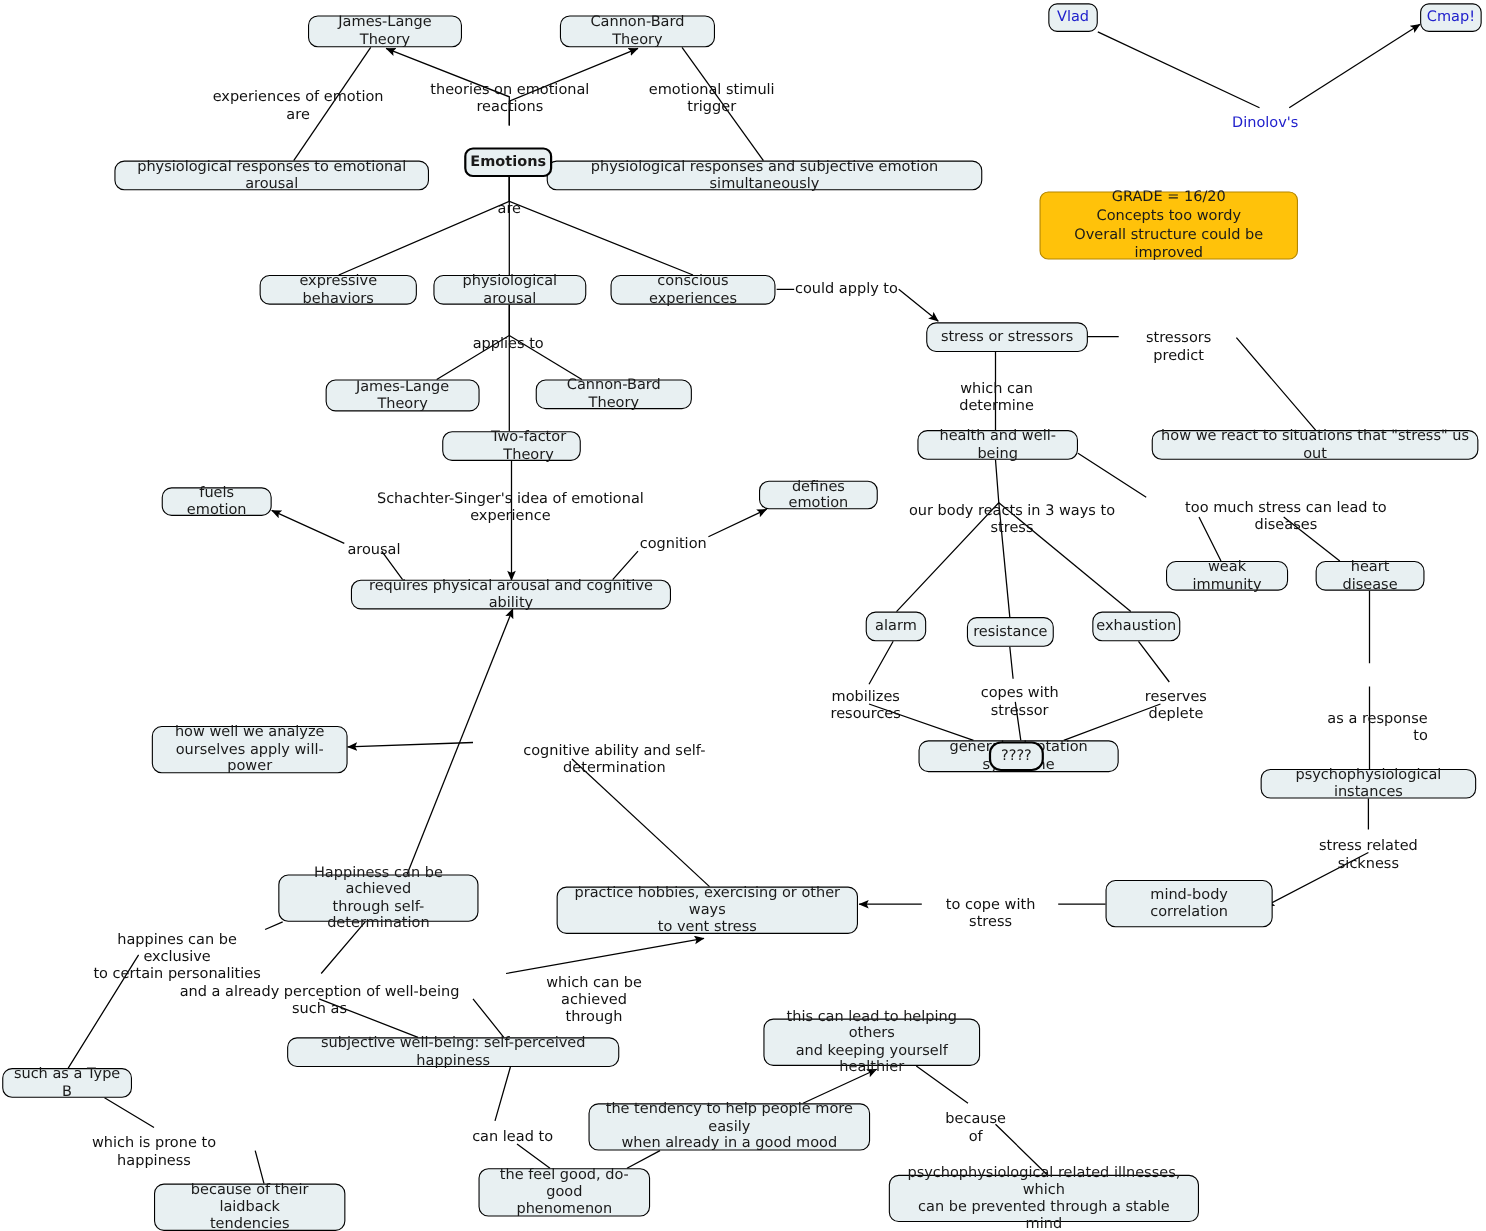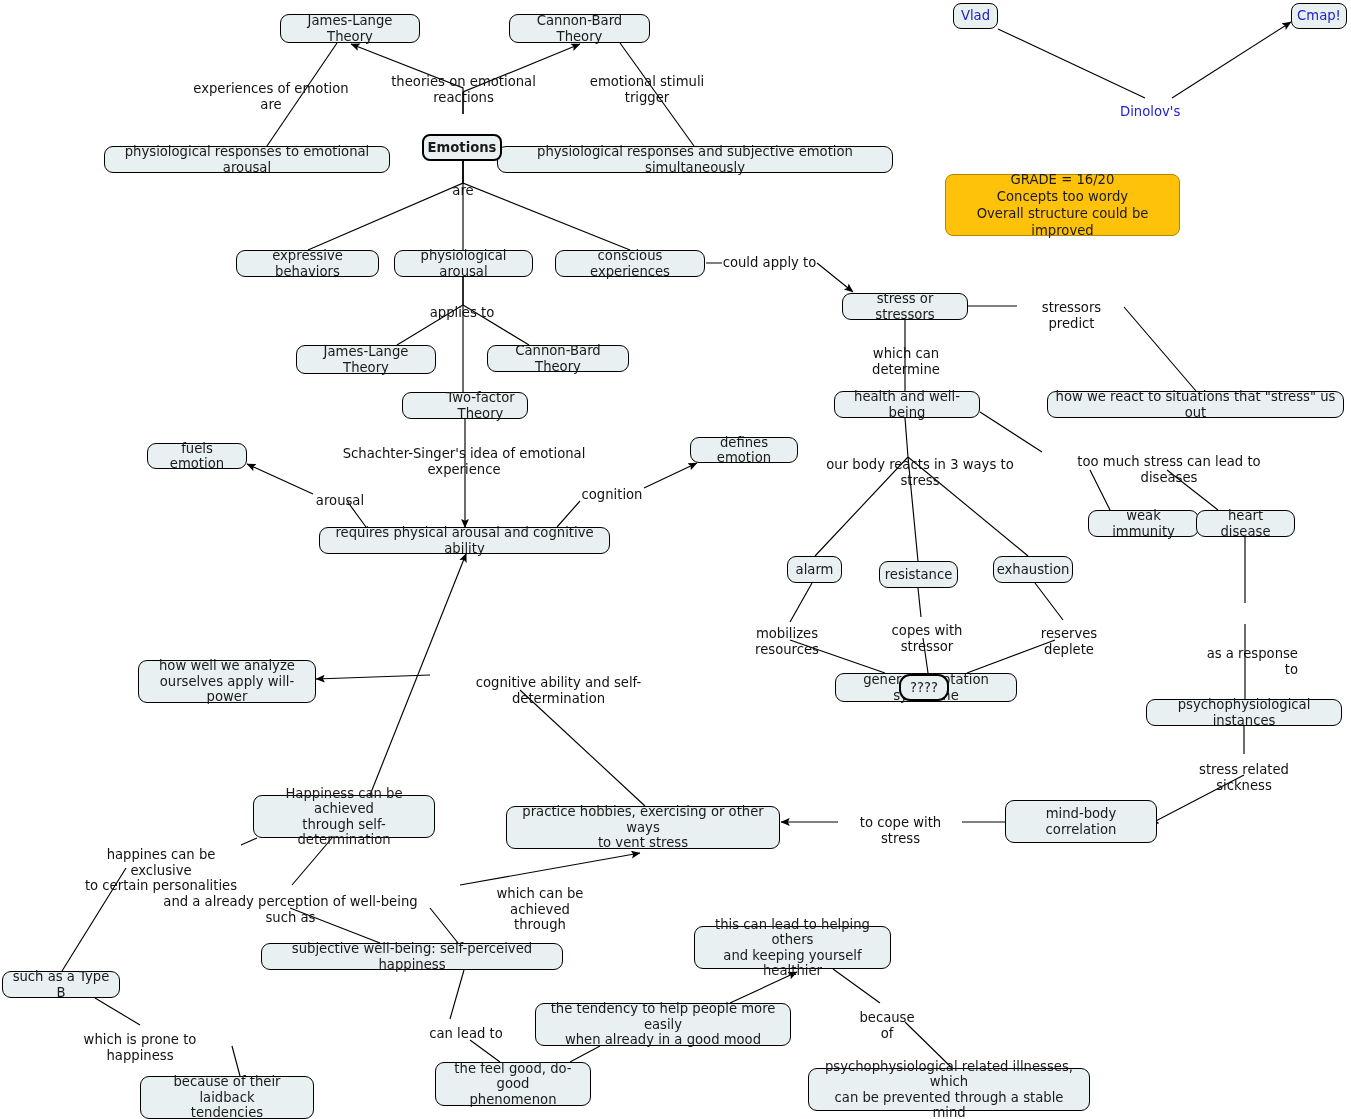--- a/index.html
+++ b/index.html
@@ -143,29 +143,29 @@
       <div class="node blue" style="left: 1291px; top: 3px; width: 56px; height: 26px;">Cmap!</div>
       <div class="node root" style="left: 422px; top: 114px; width: 80px; height: 27px;">Emotions</div>
       <div class="node" style="left: 104px; top: 146px; width: 286px; height: 27px;">physiological responses to emotional arousal</div>
       <div class="node" style="left: 497px; top: 146px; width: 396px; height: 27px;">physiological responses and subjective emotion simultaneously</div>
       <div class="node grade" style="left: 945px; top: 174px; width: 235px; height: 62px;">GRADE = 16/20
 Concepts too wordy
 Overall structure could be improved</div>
       <div class="node" style="left: 236px; top: 250px; width: 143px; height: 27px;">expressive behaviors</div>
       <div class="node" style="left: 394px; top: 250px; width: 139px; height: 27px;">physiological arousal</div>
       <div class="node" style="left: 555px; top: 250px; width: 150px; height: 27px;">conscious experiences</div>
-      <div class="node" style="left: 842px; top: 293px; width: 126px; height: 27px;">stress or stressors</div>
+      <div class="node" style="left: 842px; top: 293px; width: 147px; height: 27px;">stress or stressors</div>
       <div class="node" style="left: 296px; top: 345px; width: 140px; height: 29px;">James-Lange Theory</div>
       <div class="node" style="left: 487px; top: 345px; width: 142px; height: 27px;">Cannon-Bard Theory</div>
       <div class="node" style="left: 834px; top: 391px; width: 146px; height: 27px;">health and well-being</div>
       <div class="node" style="left: 1047px; top: 391px; width: 297px; height: 27px;">how we react to situations that "stress" us out</div>
       <div class="node" style="left: 402px; top: 392px; width: 126px; height: 27px; padding-left: 38px;">Two-factor Theory</div>
       <div class="node" style="left: 147px; top: 443px; width: 100px; height: 26px;">fuels emotion</div>
       <div class="node" style="left: 690px; top: 437px; width: 108px; height: 26px;">defines emotion</div>
-      <div class="node" style="left: 1060px; top: 510px; width: 111px; height: 27px; margin-left: 28px;">weak immunity</div>
+      <div class="node" style="left: 1060px; top: 510px; width: 111px; height: 27px;">weak immunity</div>
       <div class="node" style="left: 1196px; top: 510px; width: 99px; height: 27px;">heart disease</div>
       <div class="node" style="left: 319px; top: 527px; width: 291px; height: 27px;">requires physical arousal and cognitive ability</div>
       <div class="node" style="left: 787px; top: 556px; width: 55px; height: 27px;">alarm</div>
       <div class="node" style="left: 879px; top: 561px; width: 79px; height: 27px;">resistance</div>
       <div class="node" style="left: 993px; top: 556px; width: 80px; height: 27px;">exhaustion</div>
       <div class="node" style="left: 835px; top: 673px; width: 182px; height: 29px;">general adaptation syndrome</div>
       <div class="node overlay" style="left: 899px; top: 674px; width: 50px; height: 27px;">????</div>
       <div class="node" style="left: 138px; top: 660px; width: 178px; height: 43px;">how well we analyze
 ourselves apply will-power</div>
       <div class="node" style="left: 1146px; top: 699px; width: 196px; height: 27px;">psychophysiological instances</div>

